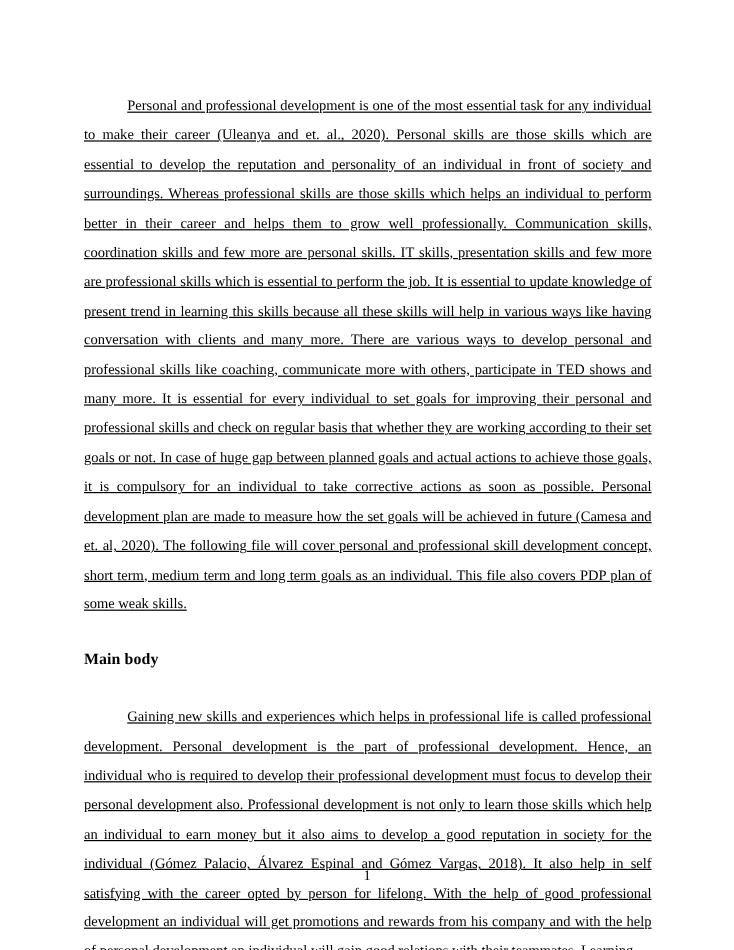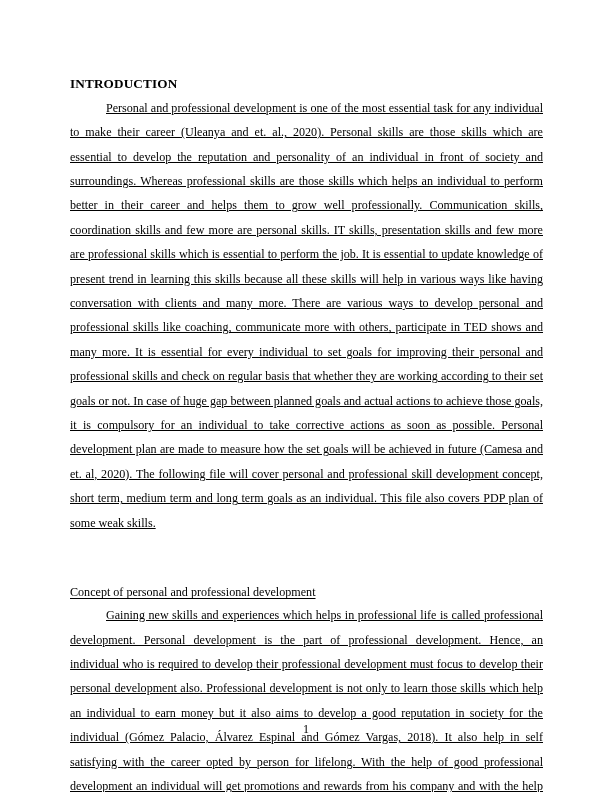--- a/index.html
+++ b/index.html
@@ -93,32 +93,31 @@
     color: #000000;
   }
 </style>
 </head>
 <body>
 
 <div class="page">
 
   <div class="content">
 
-    <h1 class="section-heading">INTRODUCTION</h1>
 
     <div class="gap-heading-to-para"></div>
 
     <p class="body-text">Personal and professional development is one of the most essential task for any individual to make their career (Uleanya and et. al., 2020). Personal skills are those skills which are essential to develop the reputation and personality of an individual in front of society and surroundings. Whereas professional skills are those skills which helps an individual to perform better in their career and helps them to grow well professionally. Communication skills, coordination skills and few more are personal skills. IT skills, presentation skills and few more are professional skills which is essential to perform the job. It is essential to update knowledge of present trend in learning this skills because all these skills will help in various ways like having conversation with clients and many more. There are various ways to develop personal and professional skills like coaching, communicate more with others, participate in TED shows and many more. It is essential for every individual to set goals for improving their personal and professional skills and check on regular basis that whether they are working according to their set goals or not. In case of huge gap between planned goals and actual actions to achieve those goals, it is compulsory for an individual to take corrective actions as soon as possible. Personal development plan are made to measure how the set goals will be achieved in future (Camesa and et. al, 2020). The following file will cover personal and professional skill development concept, short term, medium term and long term goals as an individual. This file also covers PDP plan of some weak skills.</p>
 
     <div class="gap-para-to-heading"></div>
 
+    <h2 class="section-heading">Main body</h2>
 
     <div class="gap-heading-to-sub"></div>
 
-    <div class="sub-heading">Concept of personal and professional development</div>
 
     <div class="gap-sub-to-para"></div>
 
     <p class="body-text">Gaining new skills and experiences which helps in professional life is called professional development. Personal development is the part of professional development. Hence, an individual who is required to develop their professional development must focus to develop their personal development also. Professional development is not only to learn those skills which help an individual to earn money but it also aims to develop a good reputation in society for the individual (Gómez Palacio, Álvarez Espinal and Gómez Vargas, 2018). It also help in self satisfying with the career opted by person for lifelong. With the help of good professional development an individual will get promotions and rewards from his company and with the help of personal development an individual will gain good relations with their teammates. Learning</p>
 
   </div>
 
   <div class="page-number">1</div>
 
 </div>

